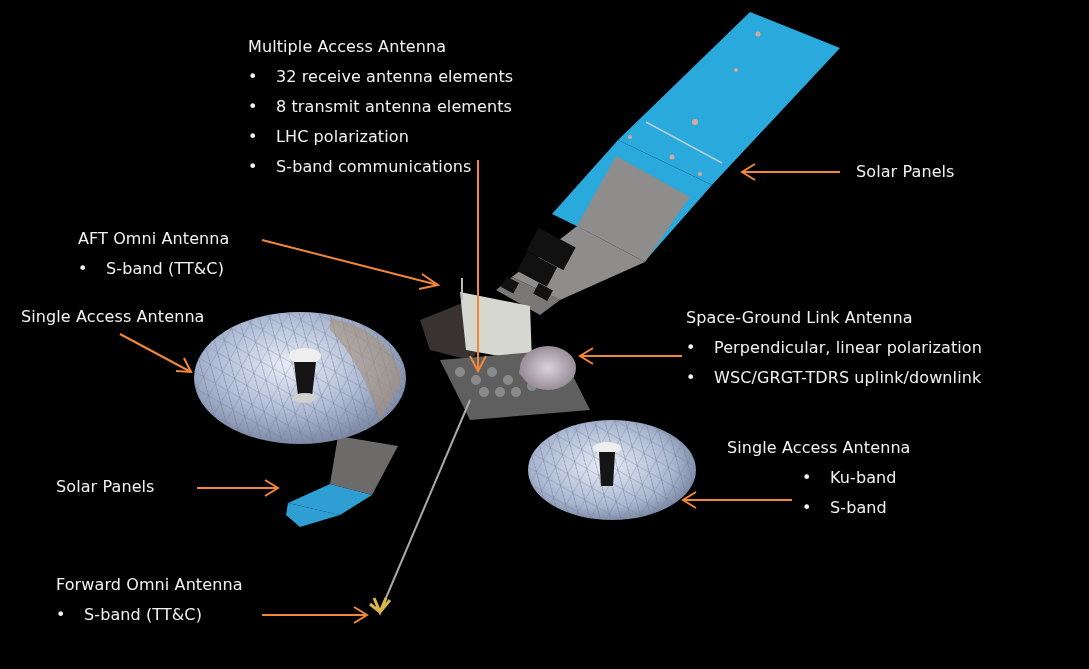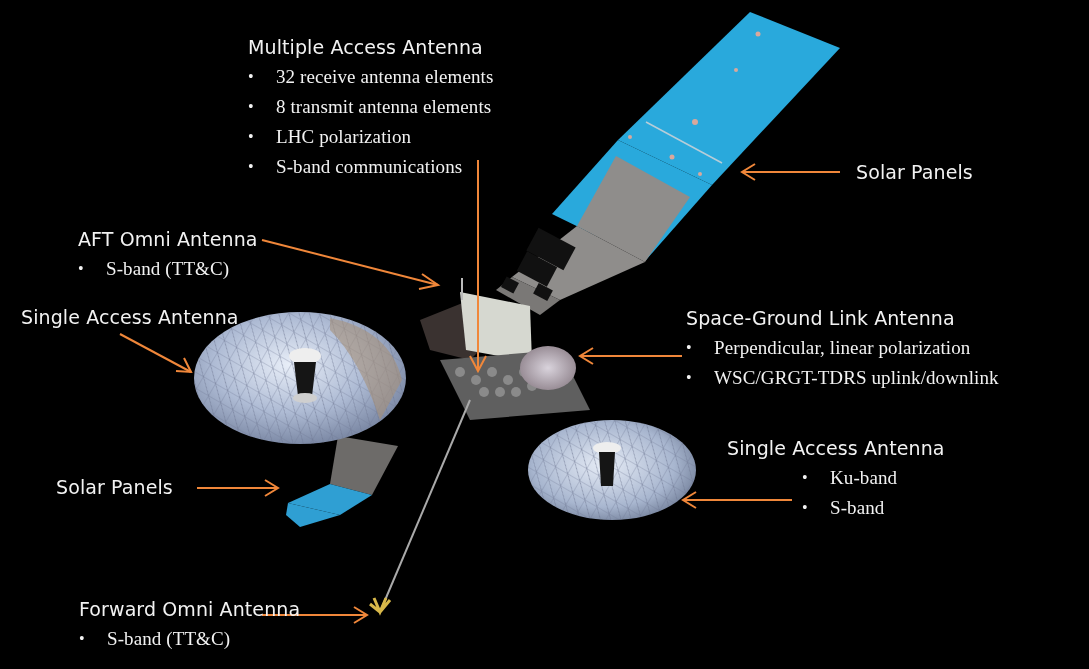--- a/index.html
+++ b/index.html
@@ -1,22 +1,22 @@
 <!DOCTYPE html>
 <html><head>
 <meta charset="utf-8">
 <style>
   html, body { margin:0; padding:0; background:#000; }
   body { width:1089px; height:669px; position:relative; overflow:hidden; font-family:"DejaVu Sans", sans-serif; }
   .stage { position:absolute; left:0; top:0; width:1089px; height:669px; background:#000; }
   svg.art { position:absolute; left:0; top:0; }
-  .label { position:absolute; color:#f2f2f2; font-size:19px; line-height:30px; white-space:nowrap; letter-spacing:0.1px; }
+  .label { position:absolute; color:#f2f2f2; font-size:16px; line-height:30px; white-space:nowrap; letter-spacing:0.1px; }
   .label .title { display:block; }
   .label ul { list-style:none; margin:0; padding:0; }
-  .label li { position:relative; padding-left:28px;font-family:Liberation Serif, serif; }
+  .label li { position:relative; padding-left:28px; }
   .label li::before { content:"•"; position:absolute; left:0; top:0; font-size:16px; }
   .label li.sub { margin-left:75px; }
 </style>
 </head>
 <body>
 
 <div class="stage">
 
   <svg class="art" width="1089" height="669" viewBox="0 0 1089 669">
     <defs>
@@ -180,20 +180,20 @@
     <ul>
       <li class="sub">Ku-band</li>
       <li class="sub">S-band</li>
     </ul>
   </div>
 
   <div class="label" style="left:56px; top:472px;">
     <span class="title">Solar Panels</span>
   </div>
 
-  <div class="label" style="left:79px; top:570px;margin-top:24px;">
+  <div class="label" style="left:56px; top:570px;">
     <span class="title">Forward Omni Antenna</span>
     <ul>
       <li>S-band (TT&amp;C)</li>
     </ul>
   </div>
 
 </div>
 
 </body></html>

